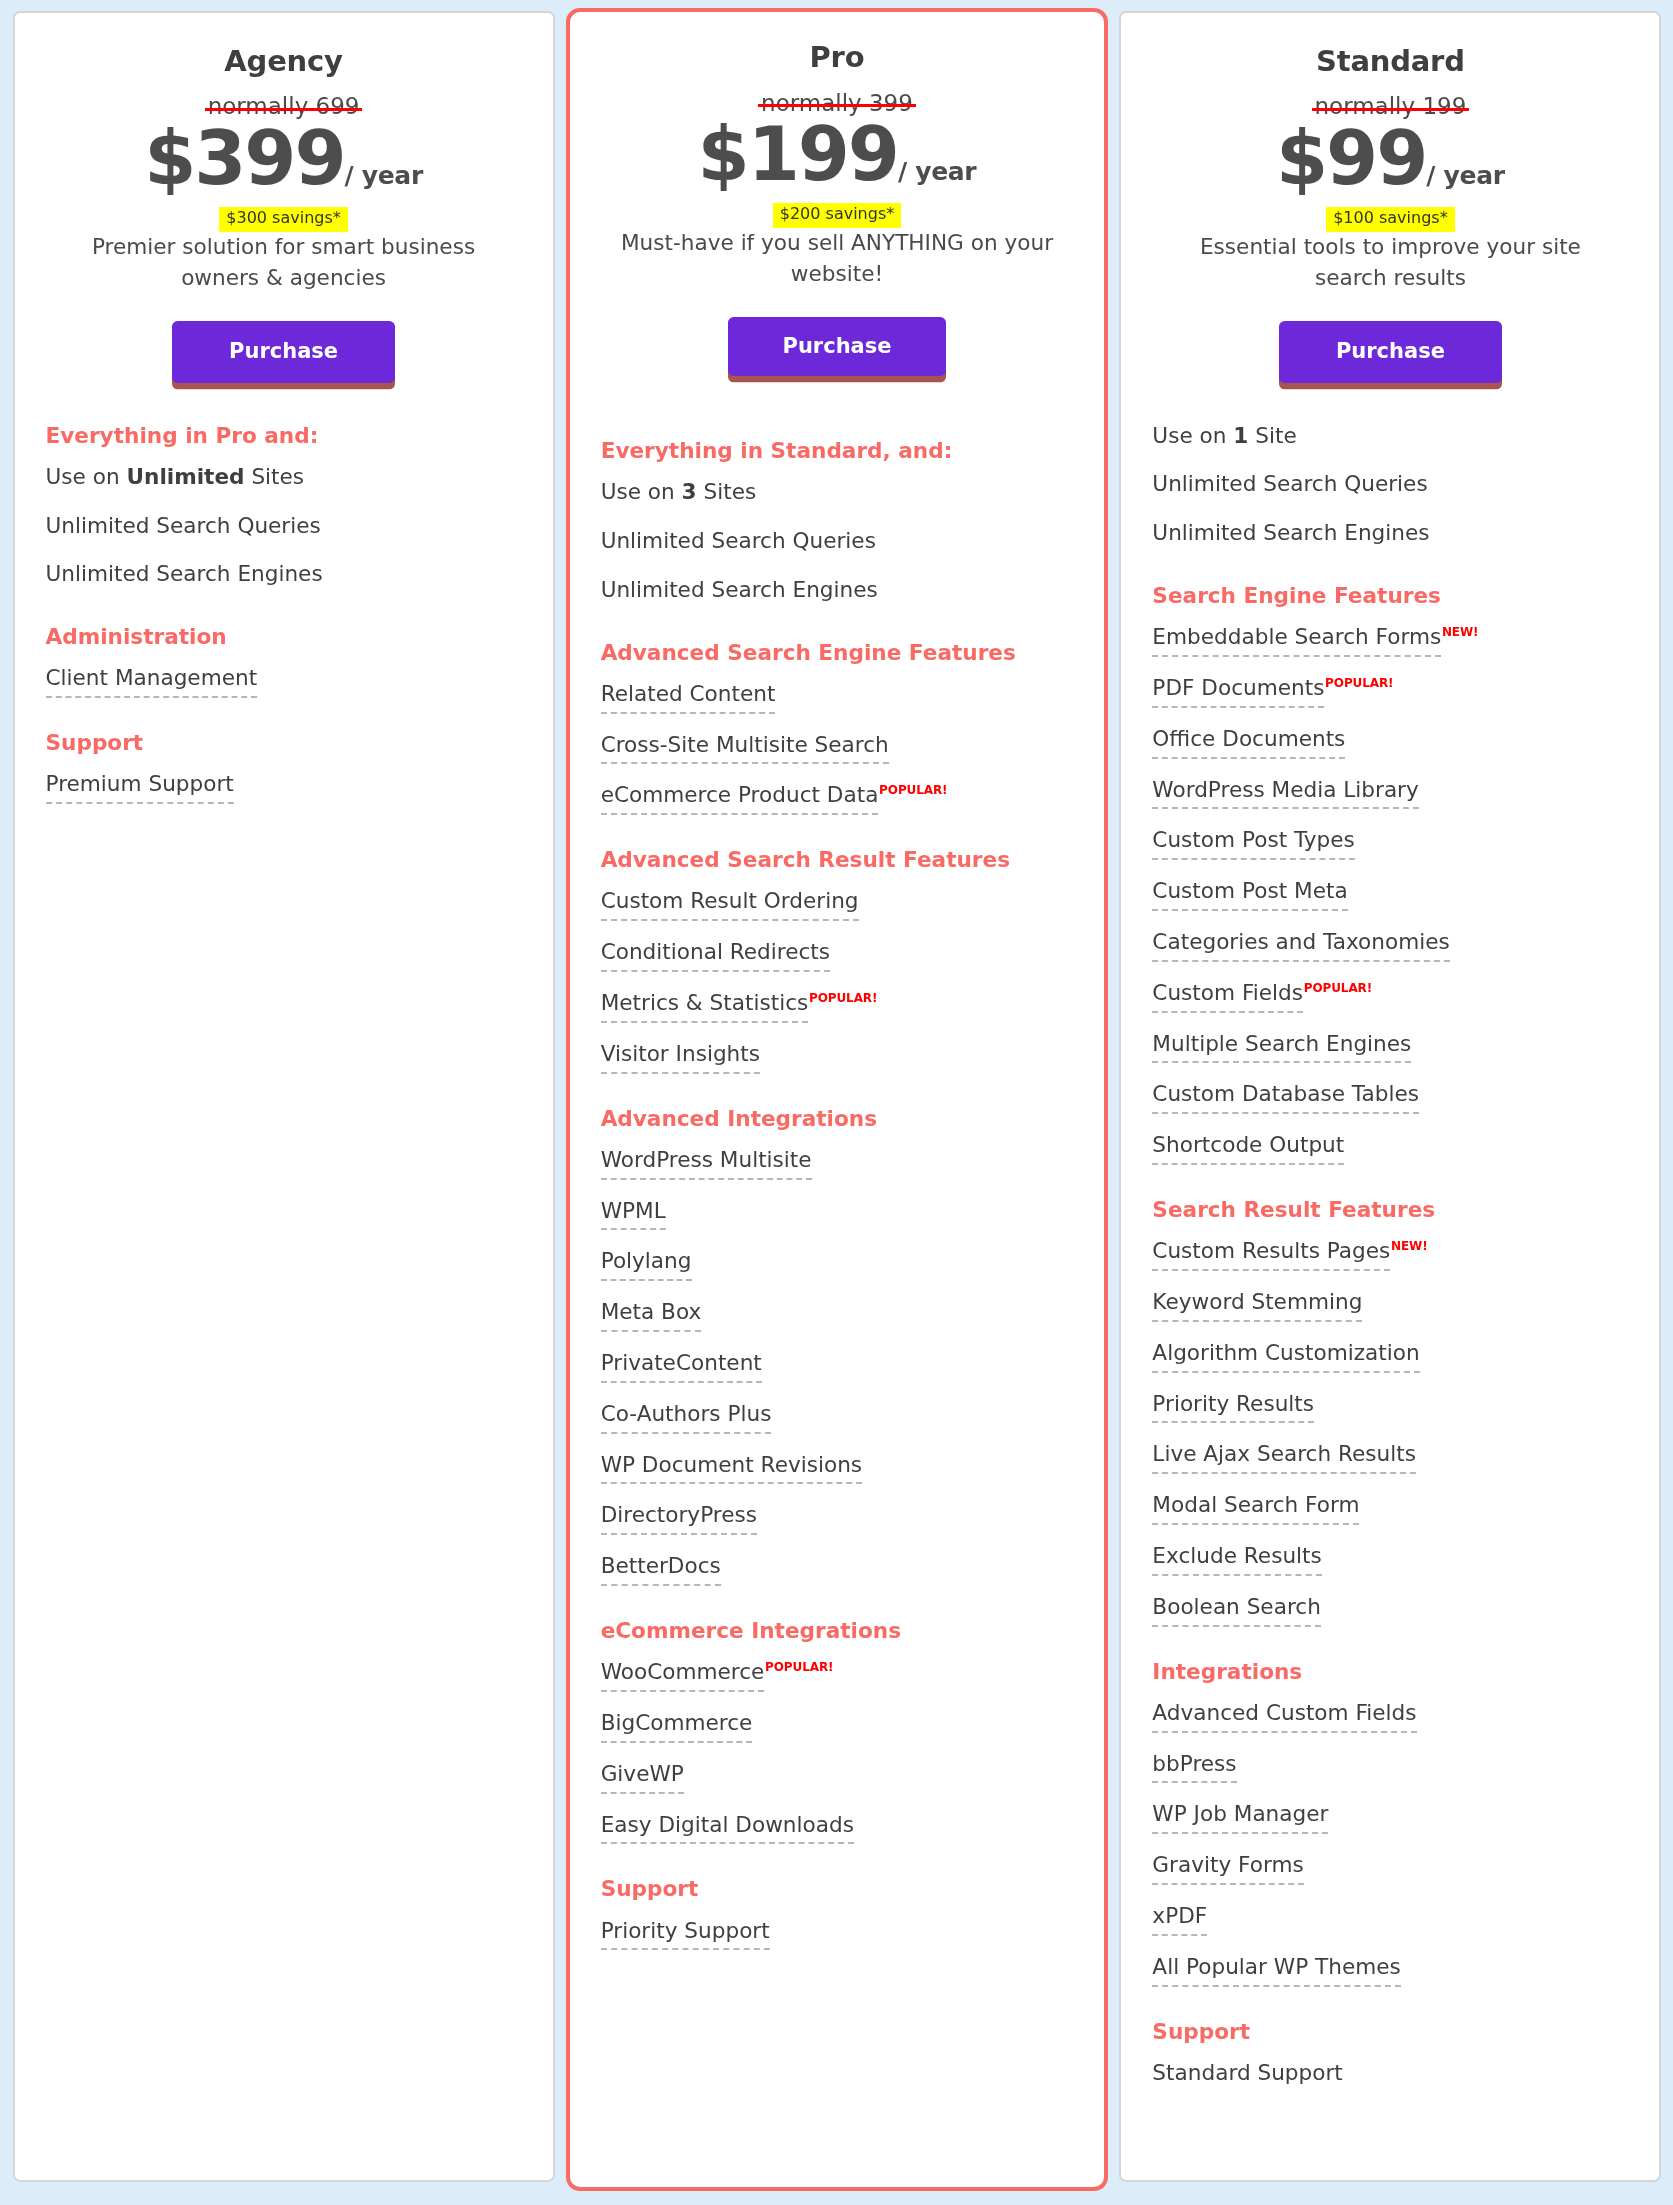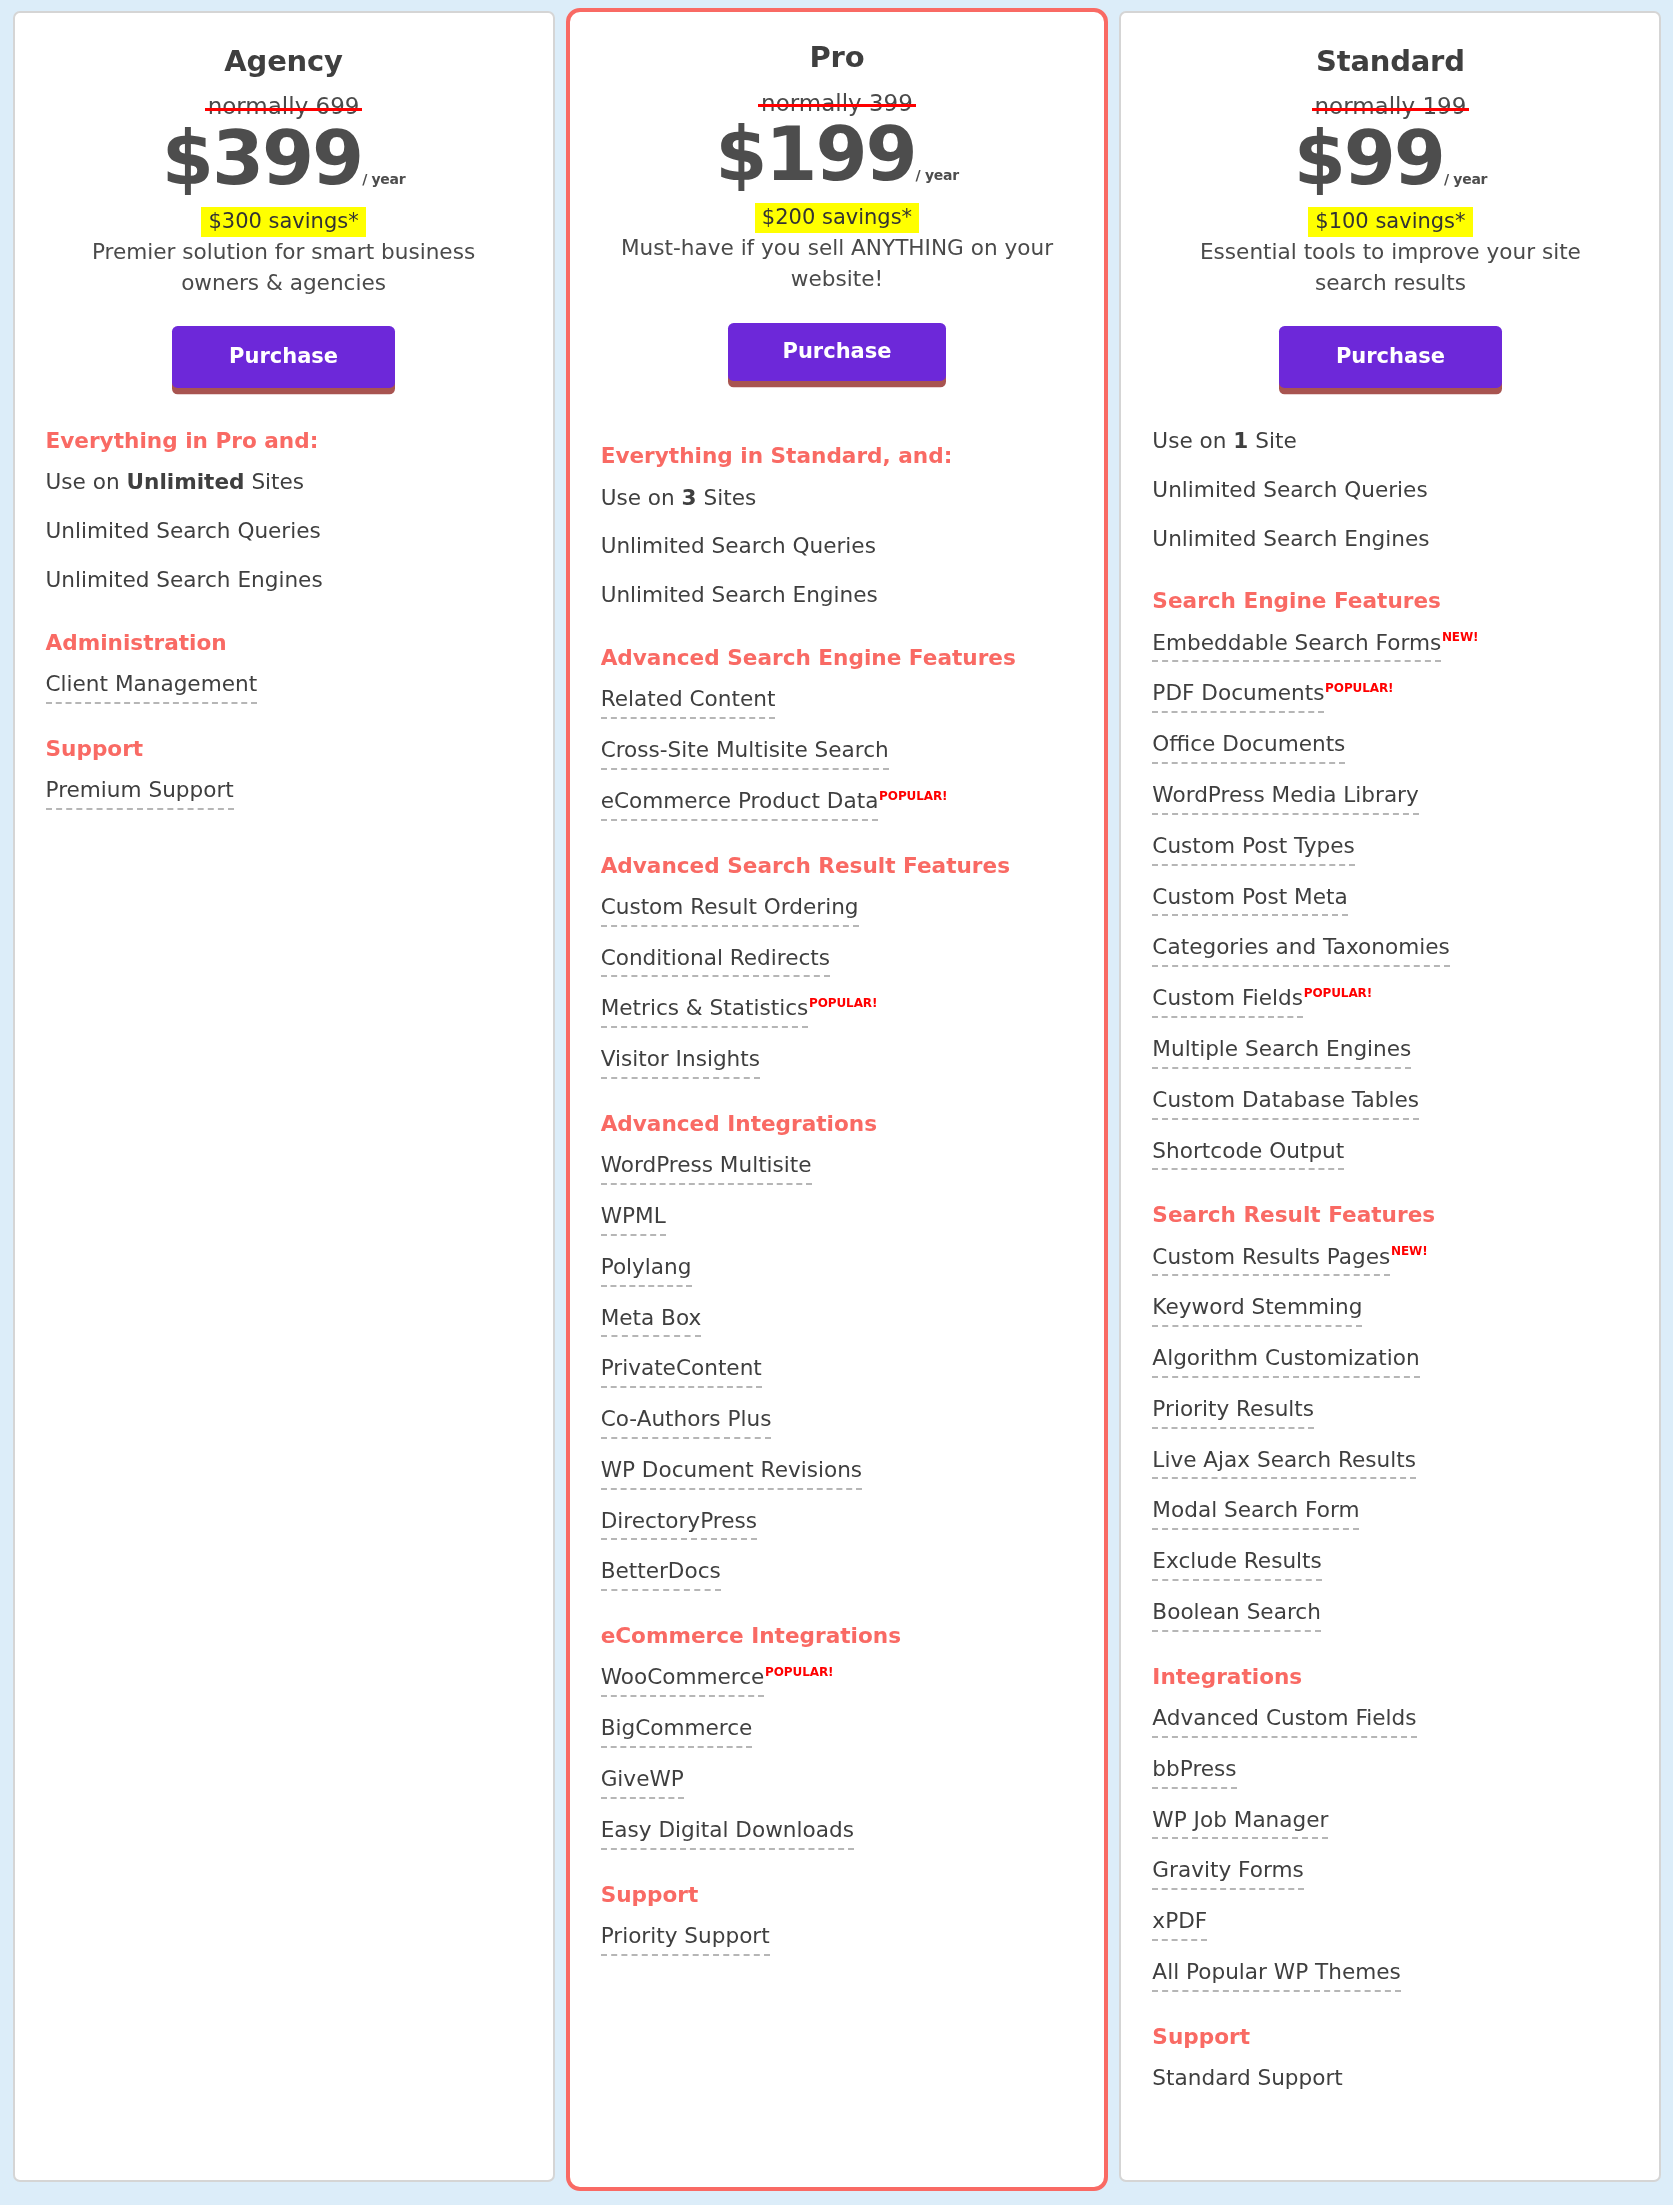--- a/index.html
+++ b/index.html
@@ -77,32 +77,32 @@
     line-height: 1.0;
     margin-top: 4.2px;
   }
   .price-amount {
     font-size: 75px;
     font-weight: bold;
     color: #4d4d4d;
     letter-spacing: -2.1px;
   }
   .price-period {
-    font-size: 14px;
+    font-size: 25px;
     font-weight: bold;
     color: #4d4d4d;
     letter-spacing: -0.3px;
   }
 
   .savings-row { text-align: center; margin-top: 11px; }
   .savings-badge {
     display: inline-block;
     background: #ffff00;
     color: #333333;
-    font-size: 21px;
+    font-size: 16px;
     padding: 3.5px 7px 4.9px 7px;
     line-height: 1.05;
   }
 
   .plan-desc {
     text-align: center;
     font-size: 21.6px;
     line-height: 1.42;
     color: #4a4a4a;
     padding: 0 15.3px;

